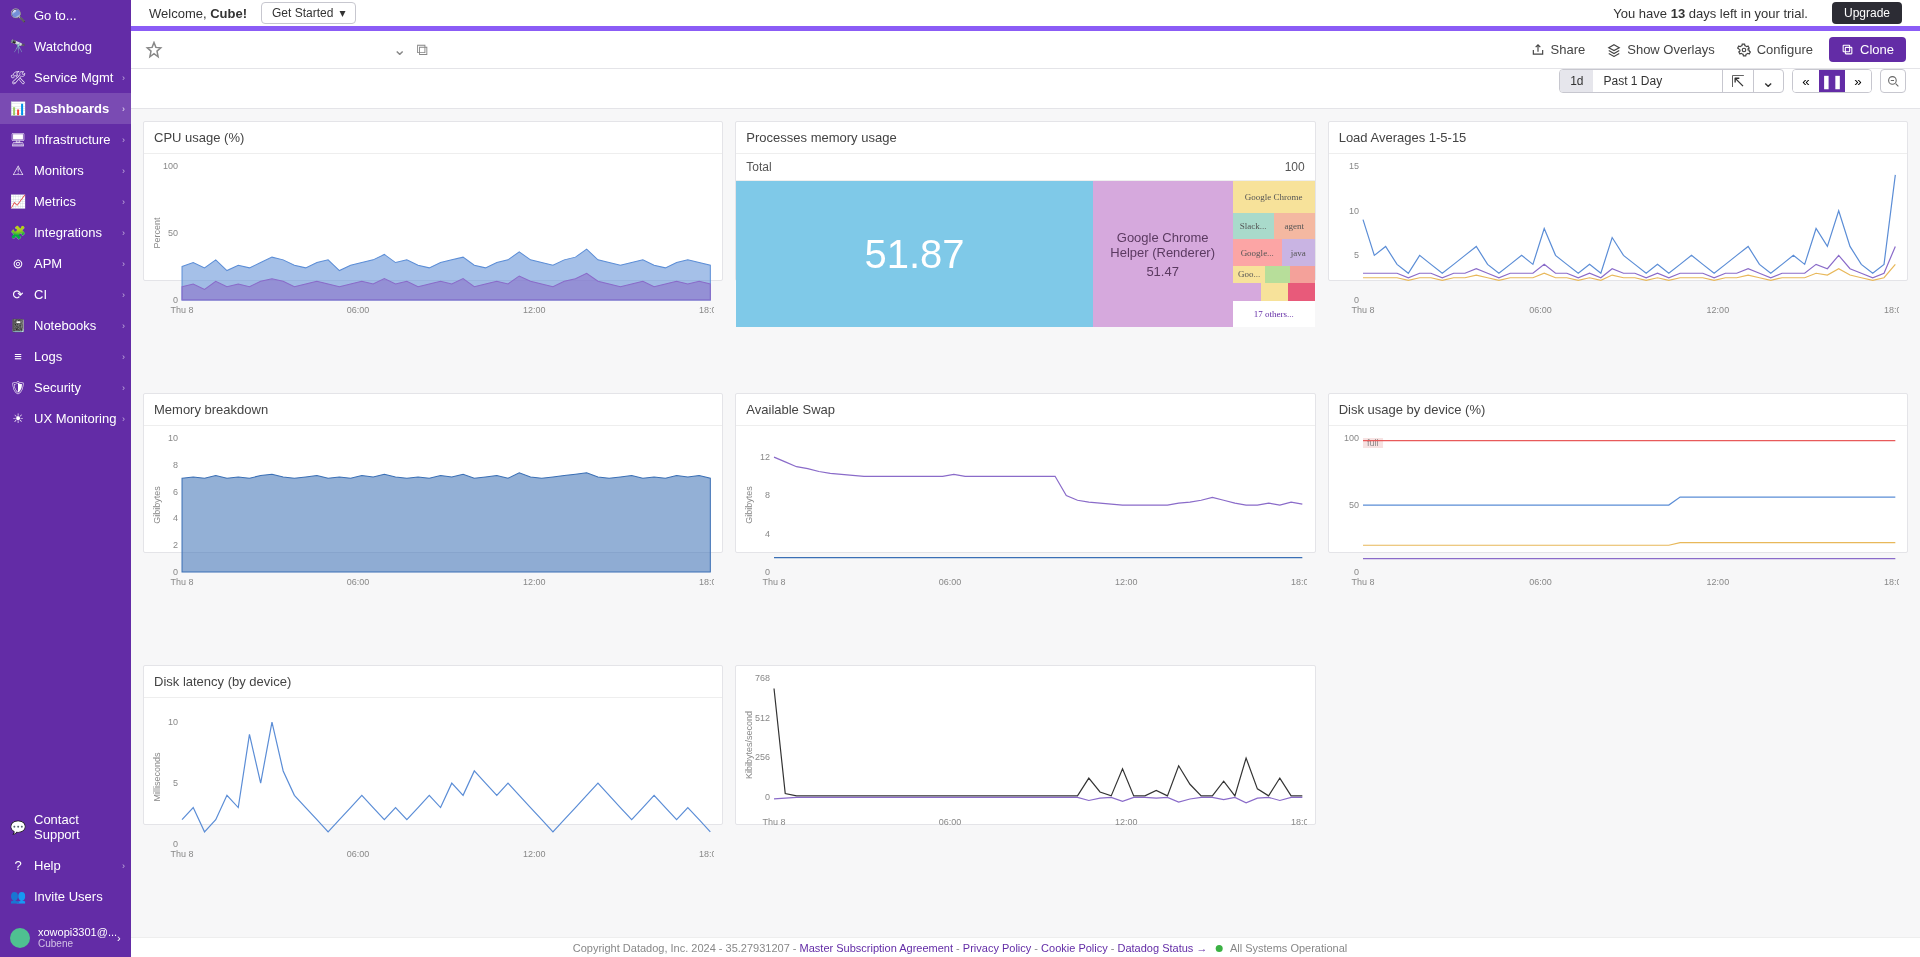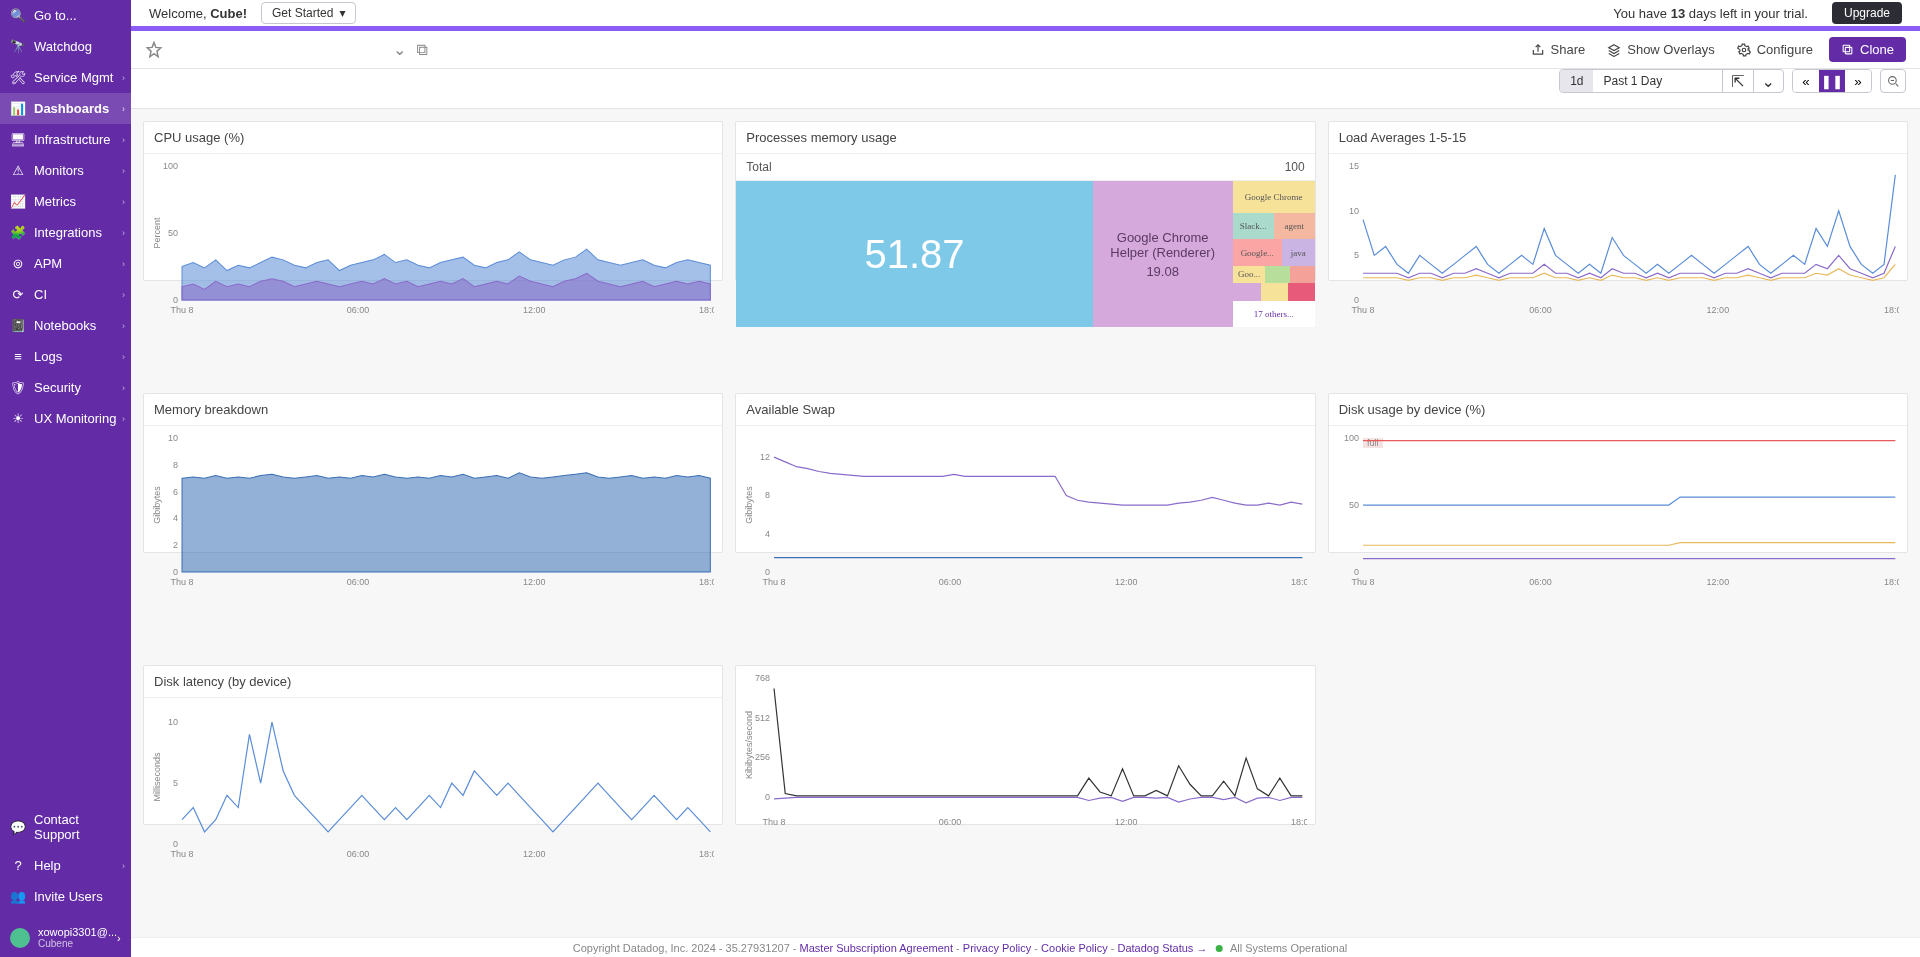--- a/index.html
+++ b/index.html
@@ -267,21 +267,21 @@
       <div class="panel-title">Processes memory usage</div>
       <div class="tm-legend-row">
         <span>Total</span>
         <span class="r">100</span>
       </div>
       <div class="panel-body" style="padding:0;">
         <div class="treemap">
           <div class="tm-main">51.87</div>
           <div class="tm-col2">
             <div>Google Chrome Helper (Renderer)</div>
-            <div style="margin-top:4px;">19.08</div>
+            <div style="margin-top:4px;">51.47</div>
           </div>
           <div class="tm-col3" id="tm-col3">
               <div class="tm-cell" style="background: rgb(247, 226, 154); height: 22%;">Google Chrome</div>
               <div style="display: flex; height: 18%;">
                 <div class="tm-cell" style="background: rgb(169, 218, 203); height: 100%; width: 50%;">Slack...</div>
                 <div class="tm-cell" style="background: rgb(244, 184, 161); height: 100%; width: 50%;">agent</div>
               </div>
               <div style="display: flex; height: 18%;">
                 <div class="tm-cell" style="background: #fca5a5; height: 100%; width: 60%;">Google...</div>
                 <div class="tm-cell" style="background: rgb(201, 180, 227); height: 100%; width: 40%;">java</div>

